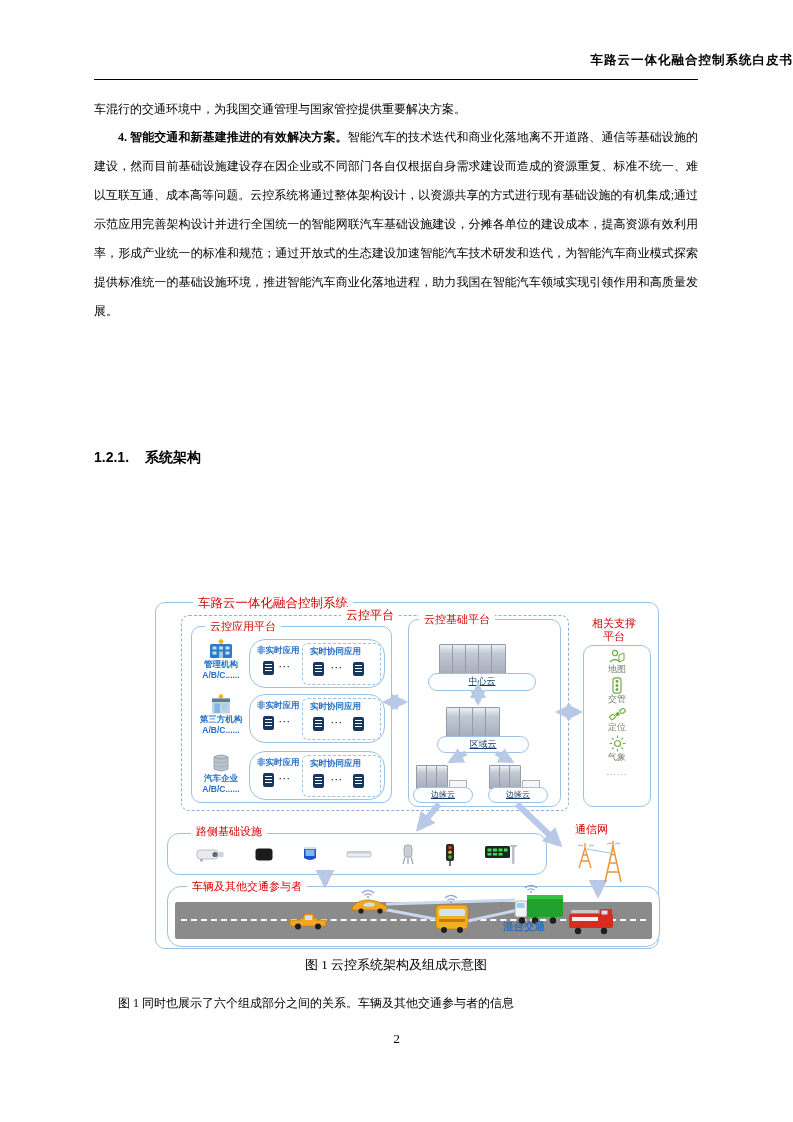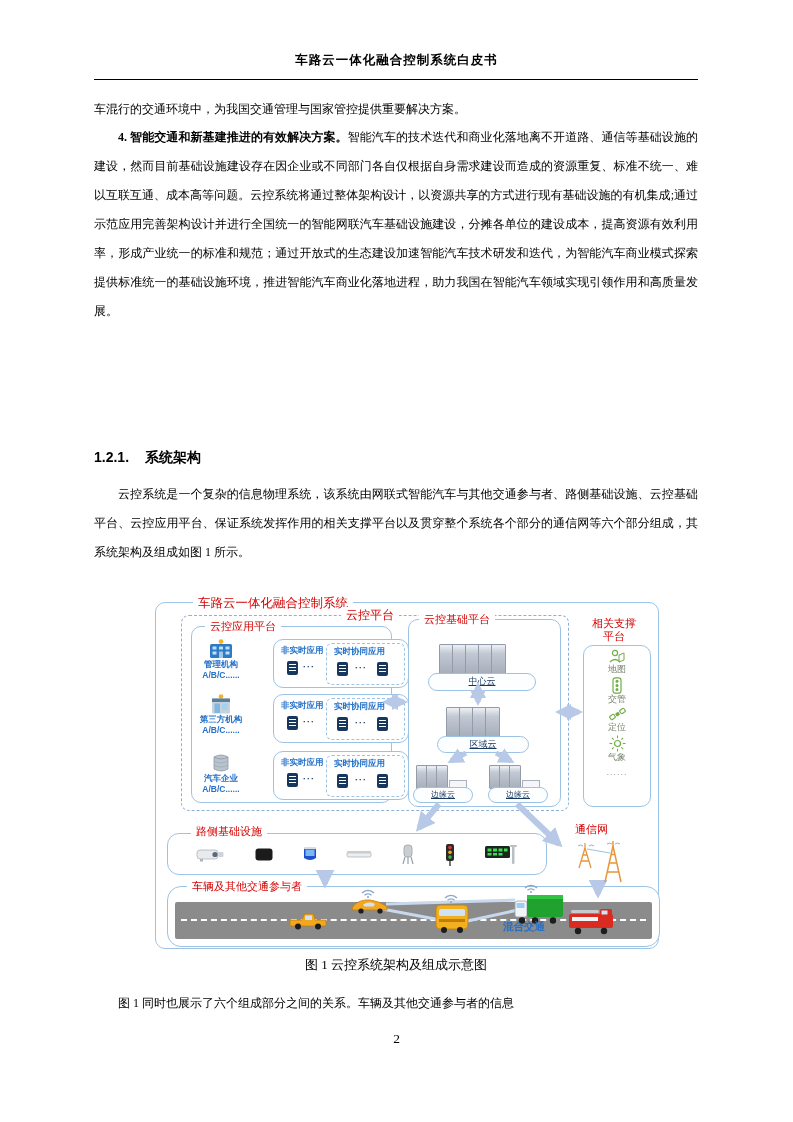--- a/index.html
+++ b/index.html
@@ -1,41 +1,41 @@
 <!DOCTYPE html>
 <html><head>
 <meta charset="utf-8">
 <style>
   html,body{margin:0;padding:0;background:#fff;}
   .page{position:relative;width:793px;height:1122px;background:#fff;overflow:hidden;
         font-family:"Liberation Serif","DejaVu Serif",serif;color:#000;}
   .abs{position:absolute;}
   
-  .hdr-title{top:52px;left:0;width:793px;text-align:center;font-size:12.5px;font-weight:bold;letter-spacing:1px;}
+  .hdr-title{top:52px;left:0;width:793px;text-align:right;font-size:12.5px;font-weight:bold;letter-spacing:1px;}
   .hdr-rule{top:79px;left:94px;width:604px;border-top:1.5px solid #000;height:0;}
   .body-par{left:94px;width:604px;font-size:12px;line-height:29px;text-align:justify;}
   .indent{text-indent:2em;}
   .h2{top:392px;left:94px;font-family:"Liberation Sans","DejaVu Sans",sans-serif;font-weight:bold;font-size:17.5px;}
   .h2 .num{margin-right:24px;}
   .h3{top:449px;left:94px;font-family:"Liberation Sans","DejaVu Sans",sans-serif;font-weight:bold;font-size:14px;}
   .h3 .num{margin-right:16px;}
   .caption{top:956px;left:94px;width:604px;text-align:center;font-size:13px;}
   .pgnum{top:1031px;left:0;width:793px;text-align:center;font-size:13.5px;}
   
   .fig{top:595px;left:155px;width:507px;height:357px;font-family:"Liberation Sans","DejaVu Sans",sans-serif;}
   .box{position:absolute;border:1.5px solid #9cc3e5;border-radius:10px;background:#fff;}
   .dashedbox{position:absolute;border:1.5px dashed #8fb0d6;border-radius:8px;}
   .redlab{position:absolute;color:#d40000;font-weight:normal;background:#fff;padding:0 5px;z-index:5;white-space:nowrap;}
   .srv{display:inline-block;width:13px;height:28px;margin-left:-2px;border:1px solid #939caa;border-radius:1px;
        background:linear-gradient(180deg,#eef1f5 0%,#c3c9d3 30%,#a7afbc 100%);box-shadow:inset 0 2px 0 #e8ecf2;vertical-align:bottom;}
   .srv.sm{width:10px;height:22px;}
   .flatbox{display:inline-block;width:16px;height:7px;background:#f4f6f9;border:1px solid #a9b1bd;margin-left:1px;vertical-align:bottom;}
   .tray{position:absolute;border:1.2px solid #9cc3e5;border-radius:9px;background:#fdfeff;text-align:center;
         color:#17375e;font-size:9px;line-height:14px;z-index:2;text-decoration:underline;}
-  .approw{position:absolute;border:1.3px solid #9cc3e5;border-radius:10px;background:#fff;margin-left:24px;}
+  .approw{position:absolute;border:1.3px solid #9cc3e5;border-radius:16px;background:#fff;}
   .rtbox{position:absolute;border:1.2px dashed #9cc3e5;border-radius:6px;}
   .applab{position:absolute;font-size:8.5px;font-weight:bold;color:#2471c8;white-space:nowrap;}
   .doc{position:absolute;width:11px;height:14px;background:#17375e;border-radius:2px;}
   .doc:after{content:"";position:absolute;left:2px;top:3px;width:7px;height:8px;
              background:repeating-linear-gradient(180deg,#fff 0 1px,transparent 1px 3px);}
   .dots{position:absolute;color:#17375e;font-size:9px;font-weight:bold;letter-spacing:1px;}
   .org{position:absolute;width:52px;text-align:center;}
   .org .olab{font-size:8.5px;font-weight:bold;color:#2471c8;line-height:10.5px;}
   .supitem{text-align:center;margin-top:3px;}
   .supitem .slab{font-size:9px;color:#76826e;line-height:10px;}
@@ -55,21 +55,20 @@
 
   <p class="abs body-par" style="top:95px;margin:0">车混行的交通环境中，为我国交通管理与国家管控提供重要解决方案。</p>
 
   <p class="abs body-par indent" style="top:123px;margin:0"><b>4. 智能交通和新基建推进的有效解决方案。</b><span>智能汽车的技术迭代和商业化落地离不开道路、通信等基础设施的建设，然而目前基础设施建设存在因企业或不同部门各自仅根据自身需求建设而造成的资源重复、标准不统一、难以互联互通、成本高等问题。云控系统将通过整体架构设计，以资源共享的方式进行现有基础设施的有机集成;通过示范应用完善架构设计并进行全国统一的智能网联汽车基础设施建设，分摊各单位的建设成本，提高资源有效利用率，形成产业统一的标准和规范；通过开放式的生态建设加速智能汽车技术研发和迭代，为智能汽车商业模式探索提供标准统一的基础设施环境，推进智能汽车商业化落地进程，助力我国在智能汽车领域实现引领作用和高质量发展。</span></p>
 
 
   <div class="abs h3">
     <span class="num">1.2.1.</span><span>系统架构</span>
   </div>
 
-  <p class="abs body-par indent" style="top:480px;margin:0">云控系统是一个复杂的信息物理系统，该系统由网联式智能汽车与其他交通参与者、路侧基础设施、云控基础平台、云控应用平台、保证系统发挥作用的相关支撑平台以及贯穿整个系统各个部分的通信网等六个部分组成，其系统架构及组成如图 1 所示。</p>
 
   <div class="abs fig">
 
     <div class="box" style="left:0;top:7px;width:502px;height:345px"></div>
     <div class="redlab" style="left:38px;top:0;font-size:12.5px">车路云一体化融合控制系统</div>
 
     <div class="dashedbox" style="left:26px;top:20px;width:386px;height:194px"></div>
     <div class="redlab" style="left:186px;top:12px;font-size:12px">云控平台</div>
 
     <div class="box" style="left:36px;top:31px;width:199px;height:175px"></div>

